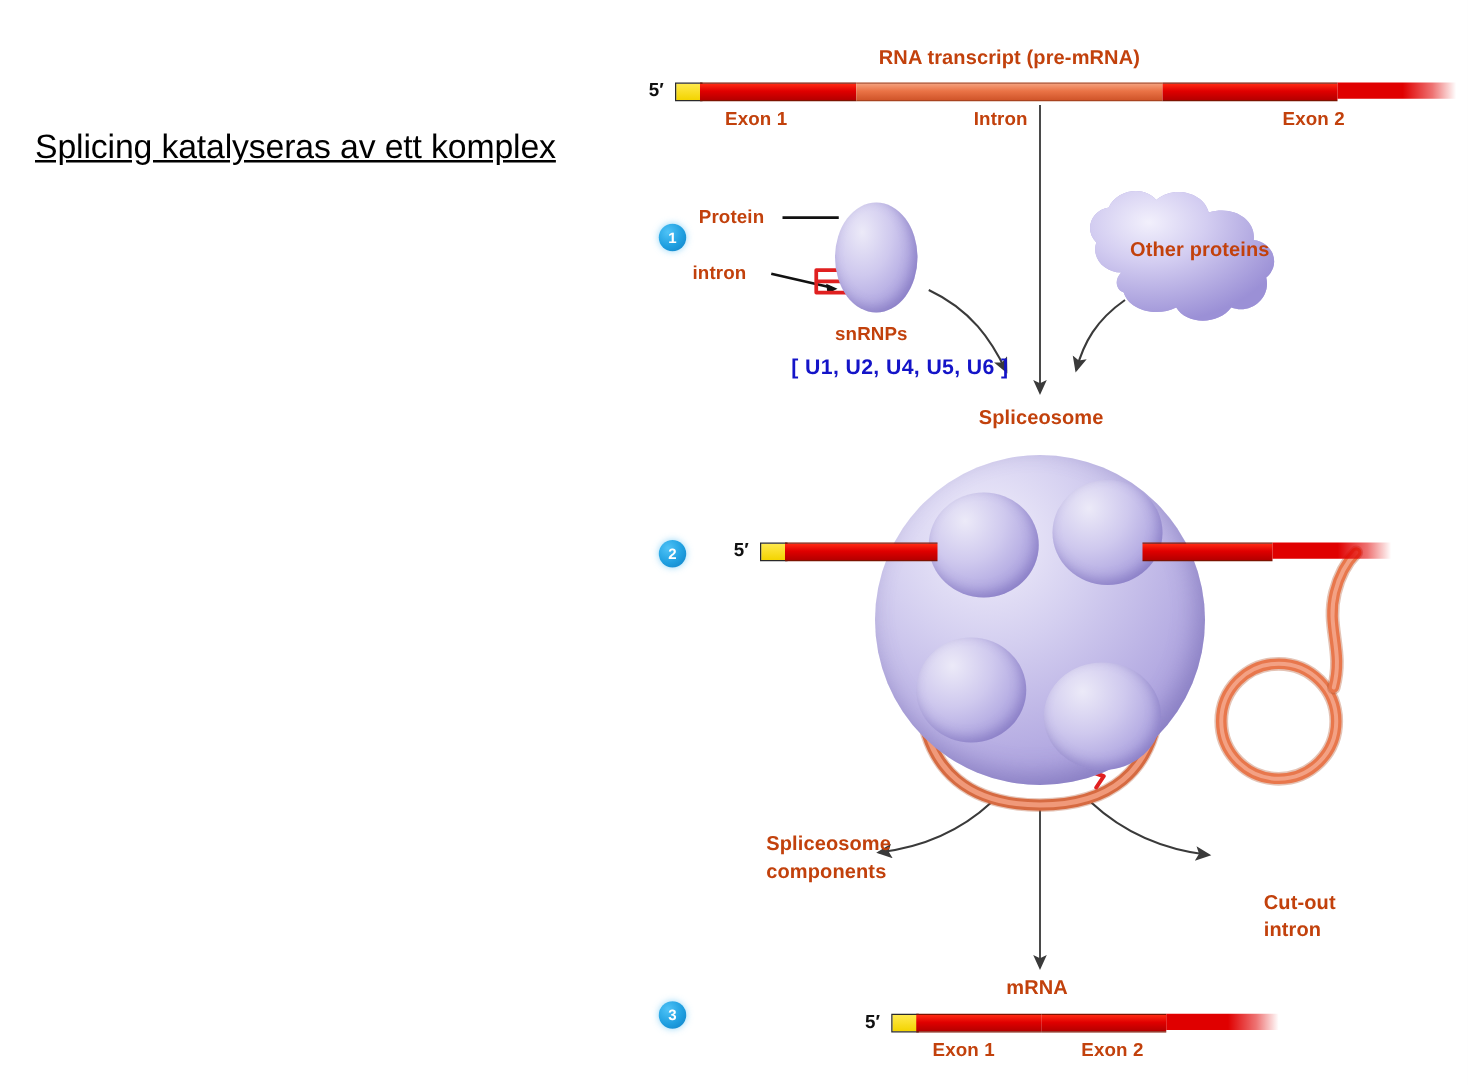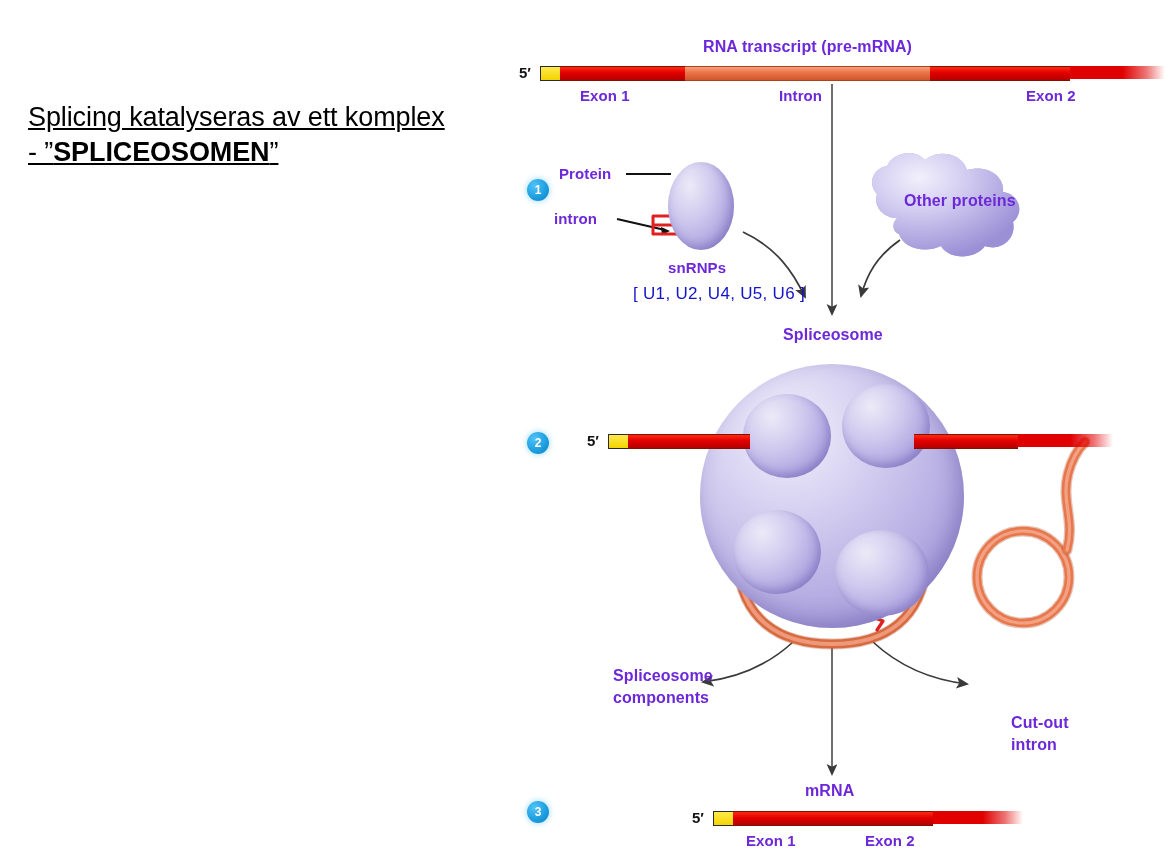--- a/index.html
+++ b/index.html
@@ -35,21 +35,21 @@
   
   #diagram {
     position: absolute;
     left: 505px; top: 22px;
     width: 669px; height: 846px;
   }
 
   .lbl {
     position: absolute;
     font-weight: bold;
-    color: #6d28d9;
+    color: #c2410c;
     font-size: 15px;
     white-space: nowrap;
     letter-spacing: 0.1px;
   }
 
   
   .step {
     position: absolute;
     width: 22px; height: 22px;
     border-radius: 50%;
@@ -102,41 +102,40 @@
   .bigsphere {
     position: absolute;
     border-radius: 50%;
     background: radial-gradient(circle at 34% 26%, #f1effb 0%, #d4cff0 32%, #b0a6e0 70%, #8d82cf 100%);
     box-shadow: inset -6px -8px 20px rgba(100,88,165,0.45);
   }
 
   .bluebracket {
     position: absolute;
     color: #1414c8;
-    font-weight: normal;
+    font-weight: bold;
     font-size: 17px;
     white-space: nowrap;
     letter-spacing: 0.3px;
   }
 
   svg.layer {
     position: absolute; left: 0; top: 0;
     width: 669px; height: 846px;
     overflow: visible;
     pointer-events: none;
   }
 </style>
 </head>
 <body>
 
 <div id="slide">
 
   <div id="caption">
     <span class="ln">Splicing katalyseras av ett komplex</span>
-    <span class="ln"><span> - ”</span><span class="bold">SPLICEOSOMEN</span><span>”</span></span>
   </div>
 
   <div id="diagram">
 
     <svg class="layer" viewBox="0 0 669 846">
       <defs>
         <marker id="ah" markerWidth="9" markerHeight="9" refX="6.2" refY="3.4" orient="auto" markerUnits="strokeWidth">
           <path d="M0,0 L7.4,3.4 L0,6.8 L1.6,3.4 z" fill="#3a3a3a"></path>
         </marker>
       </defs>

